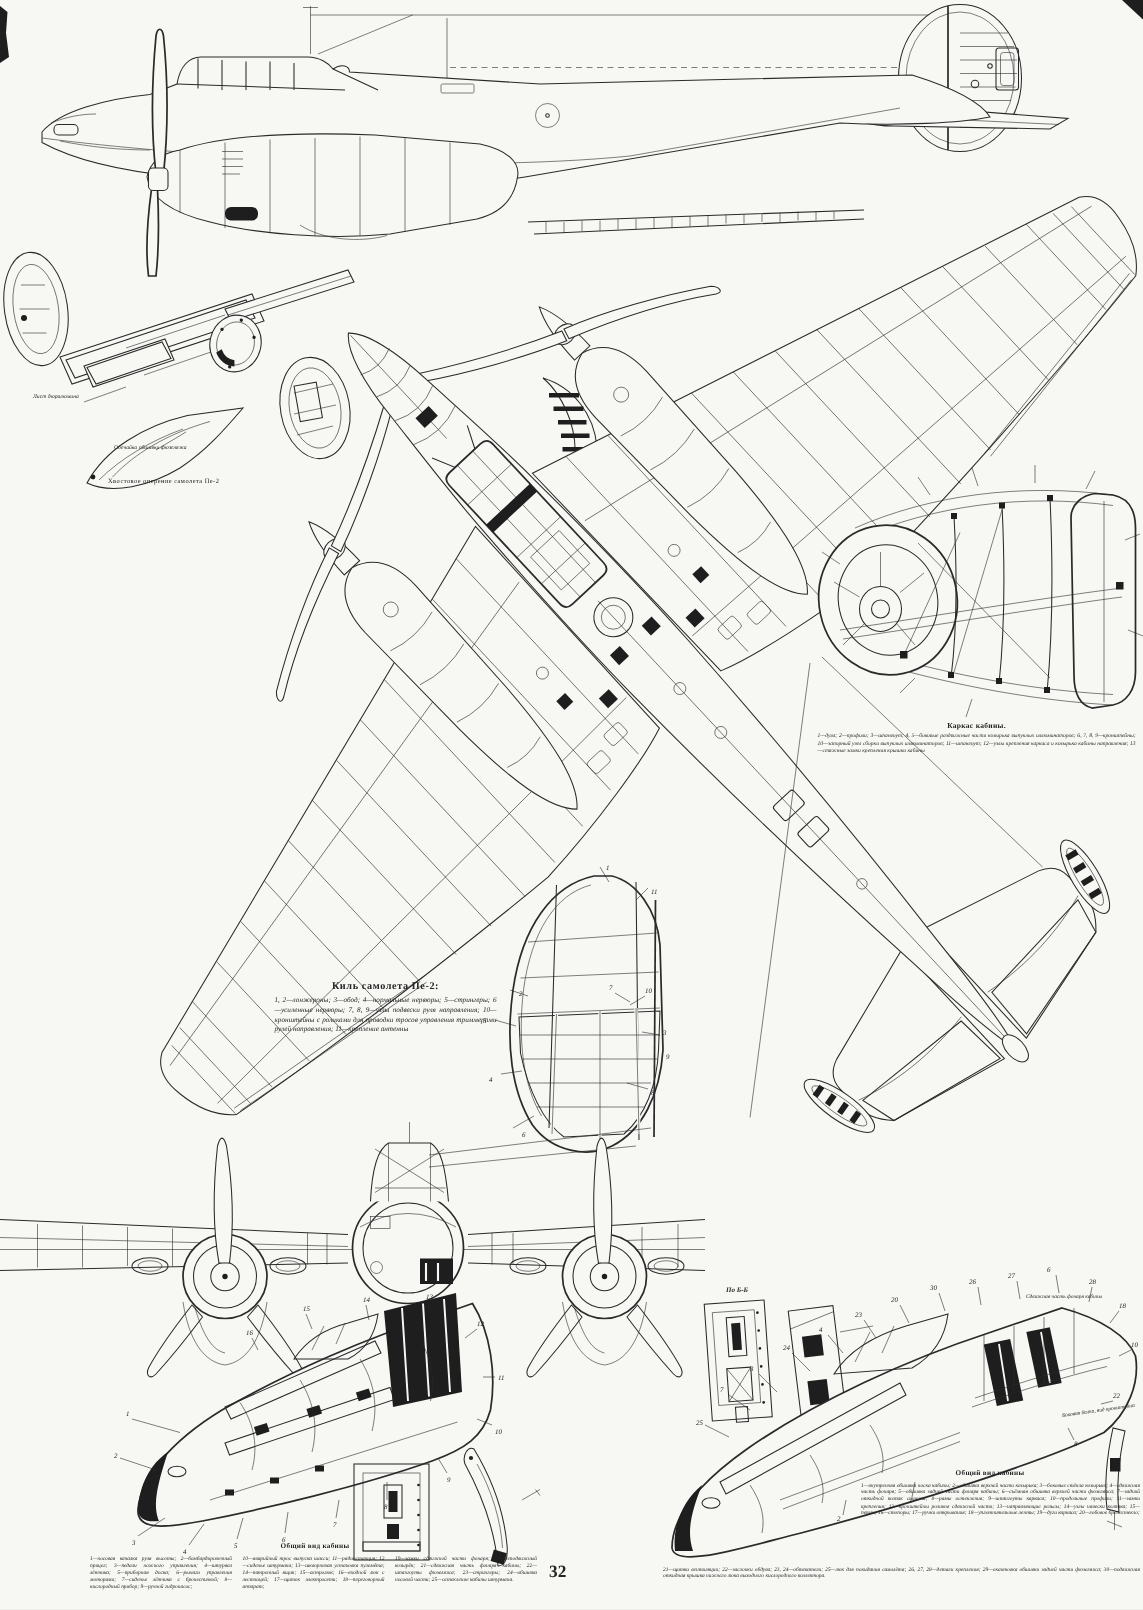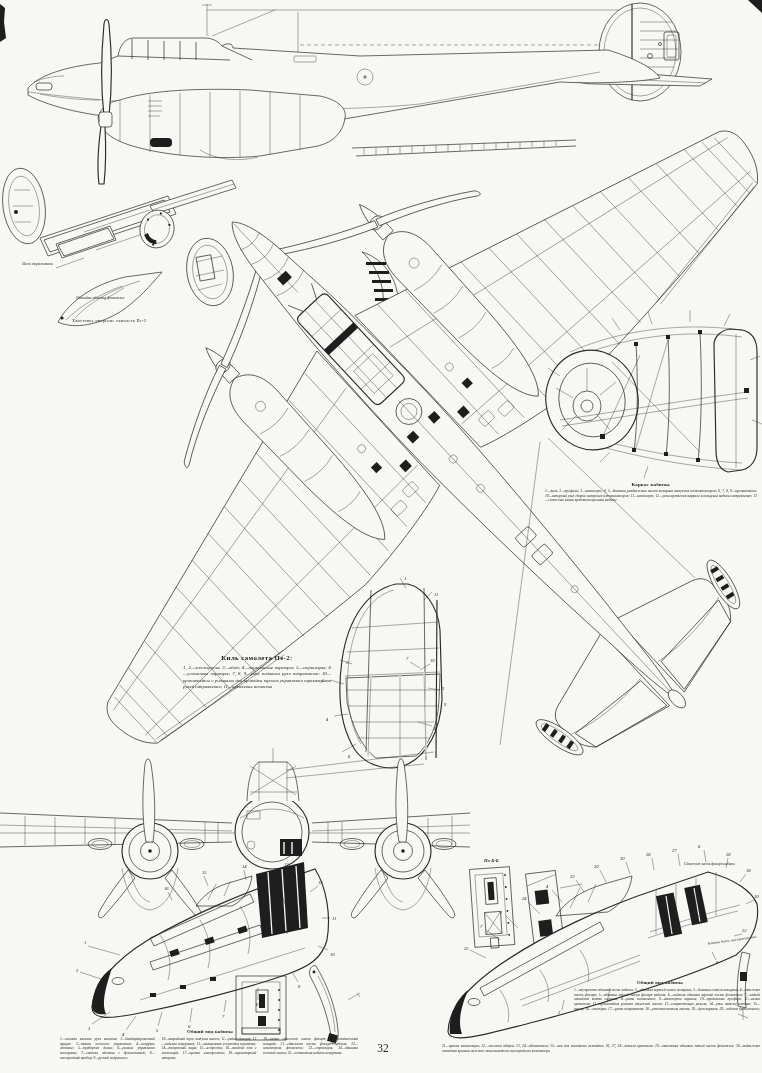--- a/index.html
+++ b/index.html
@@ -11,21 +11,21 @@
   #art .pp{fill:#f7f7f4;}
   #art .tn{stroke-width:.4;}
   #art .tk{stroke-width:1.15;}
   #art .wh{stroke:#f7f7f4;}
   #art text{stroke:none;fill:#1c1c1c;font:italic 4.6px "Liberation Serif",serif;}
   .txt{position:absolute;color:#242424;}
   .shrink{transform:scale(.5);transform-origin:0 0;width:200%;}
   .jus{text-align:justify;font-style:italic;}
   .ttl{font-weight:bold;text-align:center;letter-spacing:.4px;}
   .lbl{font-style:italic;line-height:1.15;}
-  .pagenum{font-weight:normal;font-size:11.5px;text-align:center;}
+  .pagenum{font-weight:bold;font-size:11.5px;}
 </style>
 </head>
 <body>
 
 <div id="page">
 
 <svg id="art" width="762" height="1073" viewBox="0 0 762 1073">
 <defs>
   <pattern id="h1" width="5" height="5" patternUnits="userSpaceOnUse" patternTransform="rotate(45)">
           <path d="M0,0 L0,5" style="stroke:#343434;stroke-width:.8"></path>

